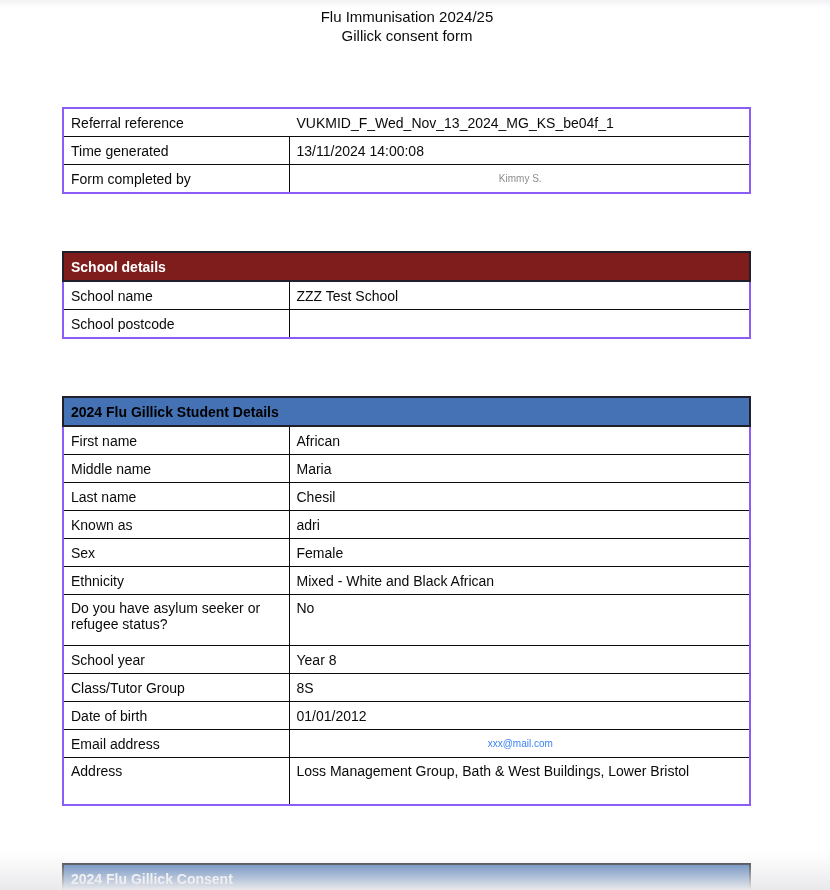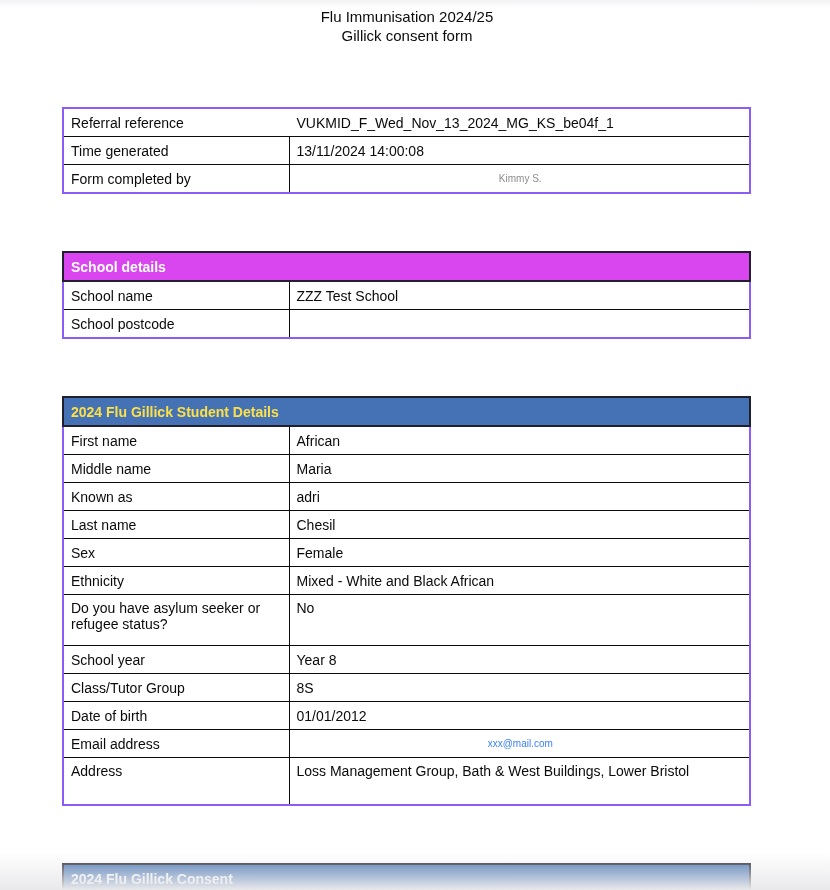--- a/index.html
+++ b/index.html
@@ -124,57 +124,57 @@
   </tbody>
     </table>
 
   <table class="form-table">
     <colgroup>
         <col class="c-label">
         <col>
       </colgroup>
     <tbody>
         <tr>
-      <td colspan="2" class="section-header-cell" style="background: #d946ef; color: rgb(255, 255, 255);">School details</td>
+      <td colspan="2" class="section-header-cell" style="background: #7f1d1d; color: rgb(255, 255, 255);">School details</td>
     </tr>
     <tr>
       <td class="lbl">School name</td>
       <td class="val">ZZZ Test School</td>
     </tr>
     <tr>
       <td class="lbl">School postcode</td>
       <td class="val"></td>
     </tr>
   </tbody>
     </table>
 
   <table class="form-table">
     <colgroup>
         <col class="c-label">
         <col>
       </colgroup>
     <tbody>
         <tr>
-      <td colspan="2" class="section-header-cell" style="background: rgb(68, 114, 180); color: #fde047;">2024 Flu Gillick Student Details</td>
+      <td colspan="2" class="section-header-cell" style="background: rgb(68, 114, 180); color: #000000;">2024 Flu Gillick Student Details</td>
     </tr>
     <tr>
       <td class="lbl">First name</td>
       <td class="val">African</td>
     </tr>
     <tr>
       <td class="lbl">Middle name</td>
       <td class="val">Maria</td>
     </tr>
     <tr>
+      <td class="lbl">Last name</td>
+      <td class="val">Chesil</td>
+    </tr>
+    <tr>
       <td class="lbl">Known as</td>
       <td class="val">adri</td>
-    </tr>
-    <tr>
-      <td class="lbl">Last name</td>
-      <td class="val">Chesil</td>
     </tr>
     <tr>
       <td class="lbl">Sex</td>
       <td class="val">Female</td>
     </tr>
     <tr>
       <td class="lbl">Ethnicity</td>
       <td class="val">Mixed - White and Black African</td>
     </tr>
     <tr class="tall2">

